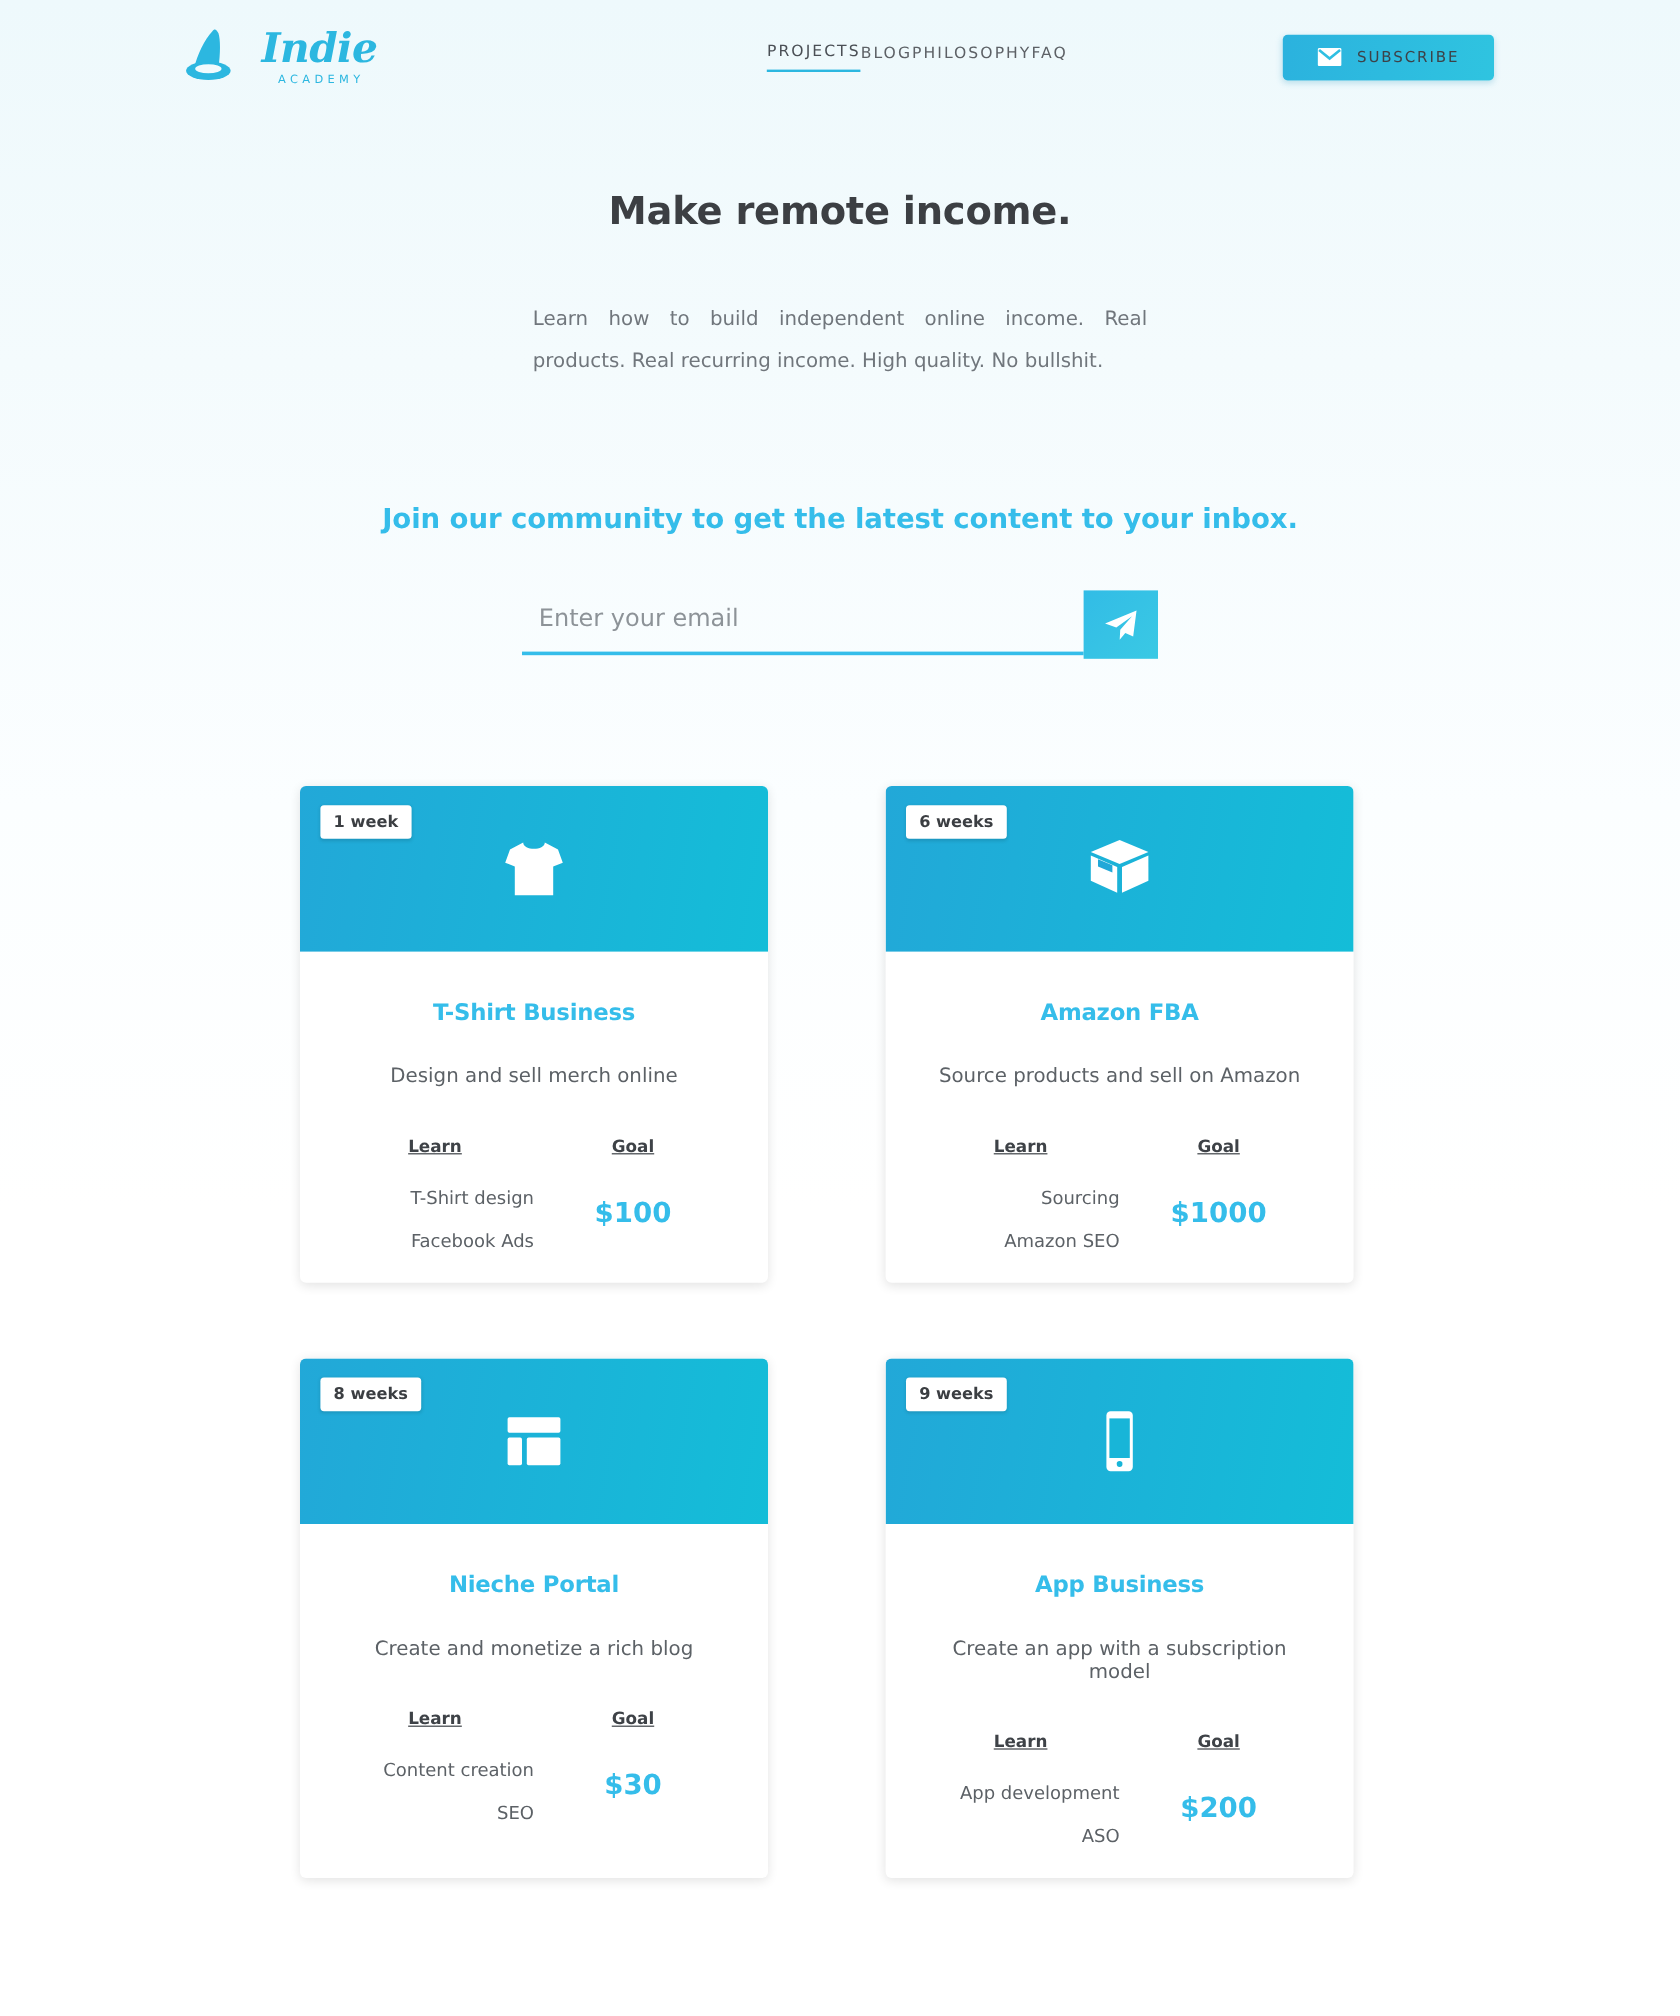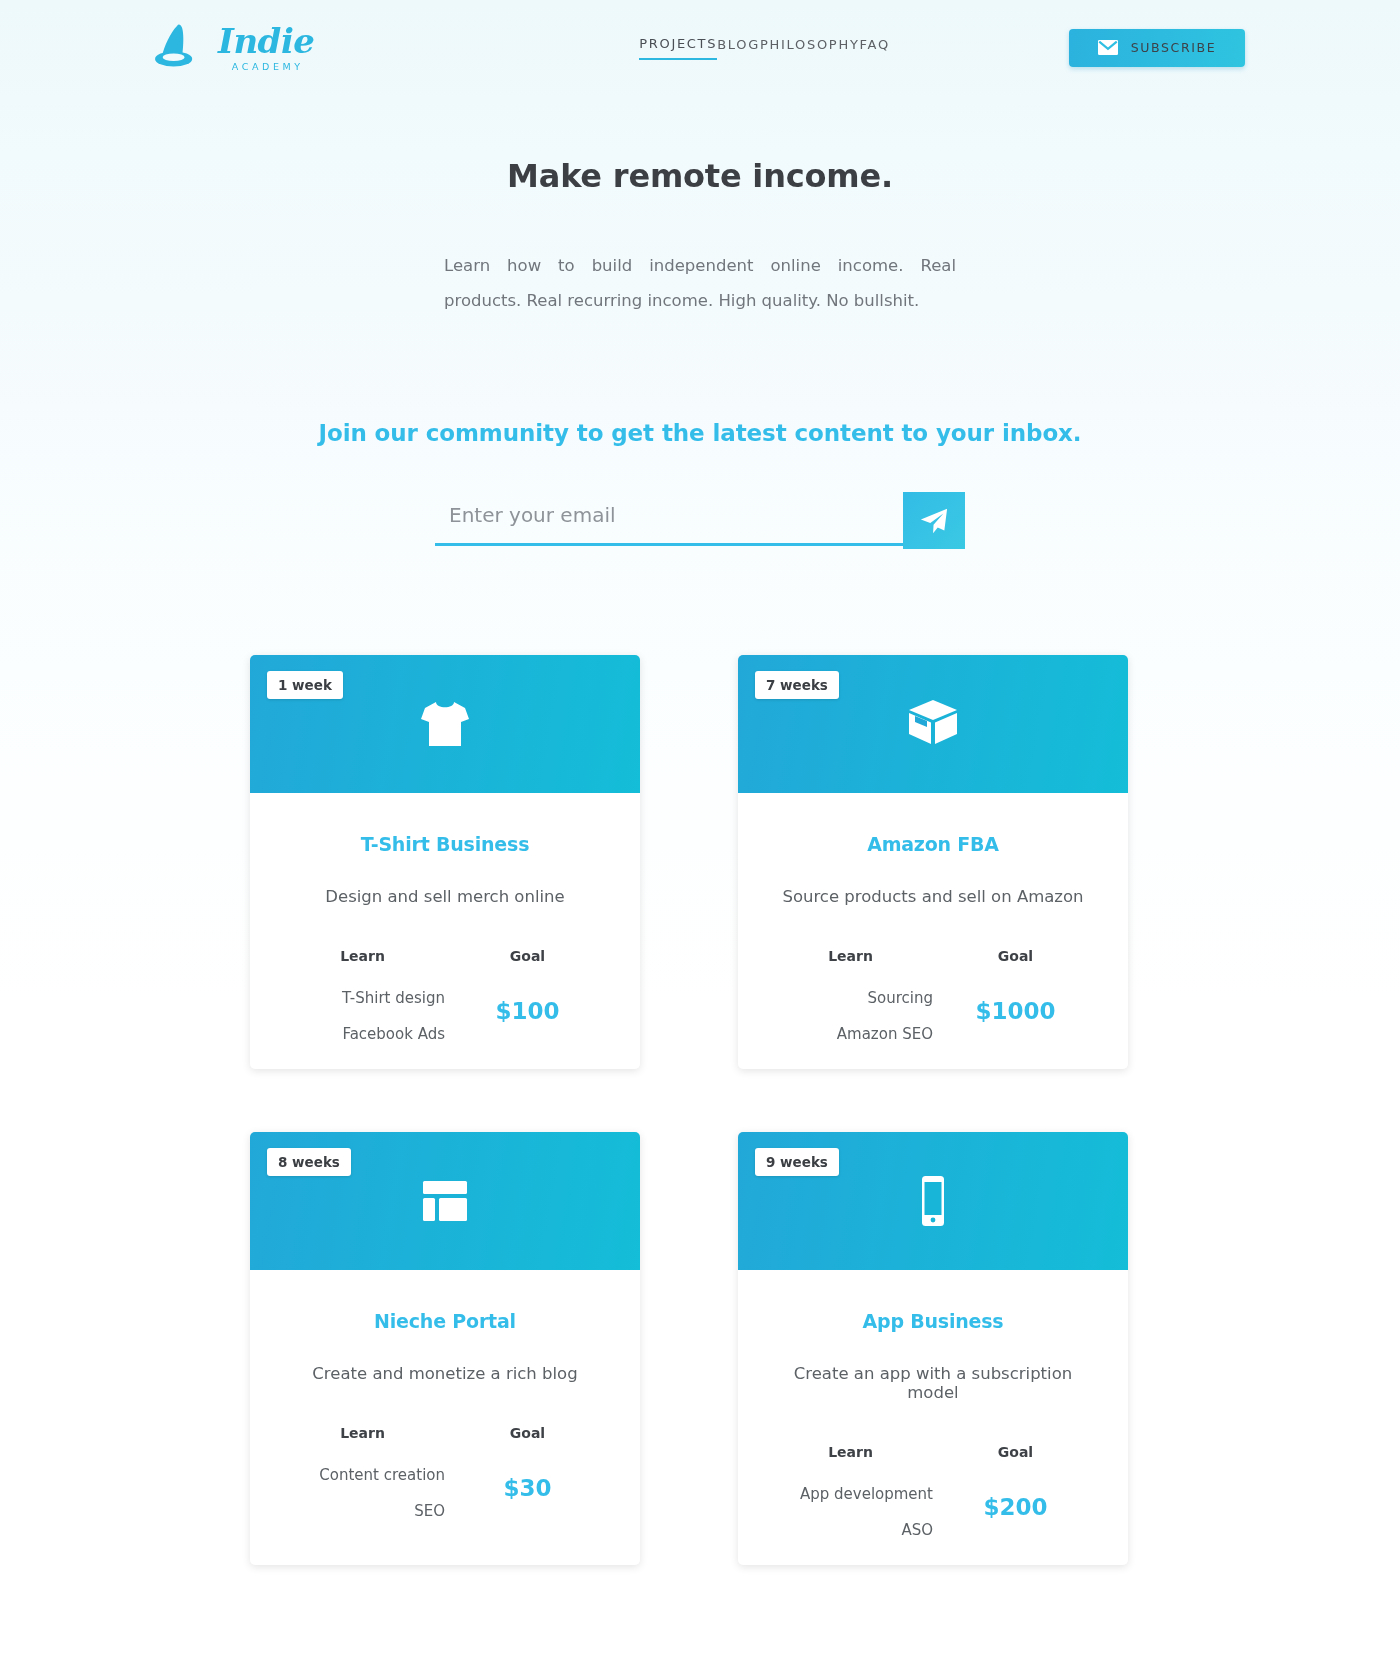--- a/index.html
+++ b/index.html
@@ -195,20 +195,21 @@
     margin-top: 42px;
     display: grid;
     grid-template-columns: 1fr 1fr;
     align-items: start;
   }
   .col-head {
     font-size: 14px;
     font-weight: bold;
     color: #3e4247;
     text-align: center;
+    text-decoration: underline;
   }
   .learn-list { margin-top: 25px; display: flex; flex-direction: column; gap: 18px; }
   .learn-item { font-size: 15px; color: #5c6166; text-align: right; }
   .goal-value {
     margin-top: 34px;
     font-size: 23px;
     font-weight: bold;
     color: #35bdea;
     text-align: center;
   }
@@ -295,21 +296,21 @@
         <div>
           <div class="col-head">Goal</div>
           <div class="goal-value">$100</div>
         </div>
       </div>
     </div>
   </div>
 
   <div class="card">
     <div class="card-banner">
-      <span class="card-badge">7 weeks</span>
+      <span class="card-badge">6 weeks</span>
       <span>
         <svg class="card-icon" viewBox="0 0 64 64">
           <path d="M32 8 L56 18 L32 28 L8 18 Z" fill="#ffffff"></path>
           <path d="M8 21 L30 30.5 L30 52 L8 42 Z" fill="#ffffff"></path>
           <path d="M34 30.5 L56 21 L56 42 L34 52 Z" fill="#ffffff"></path>
           <path d="M14 24 L26 29 L26 35 L14 30 Z" fill="#22a8d8"></path>
         </svg>
       </span>
     </div>
     <div class="card-body">

